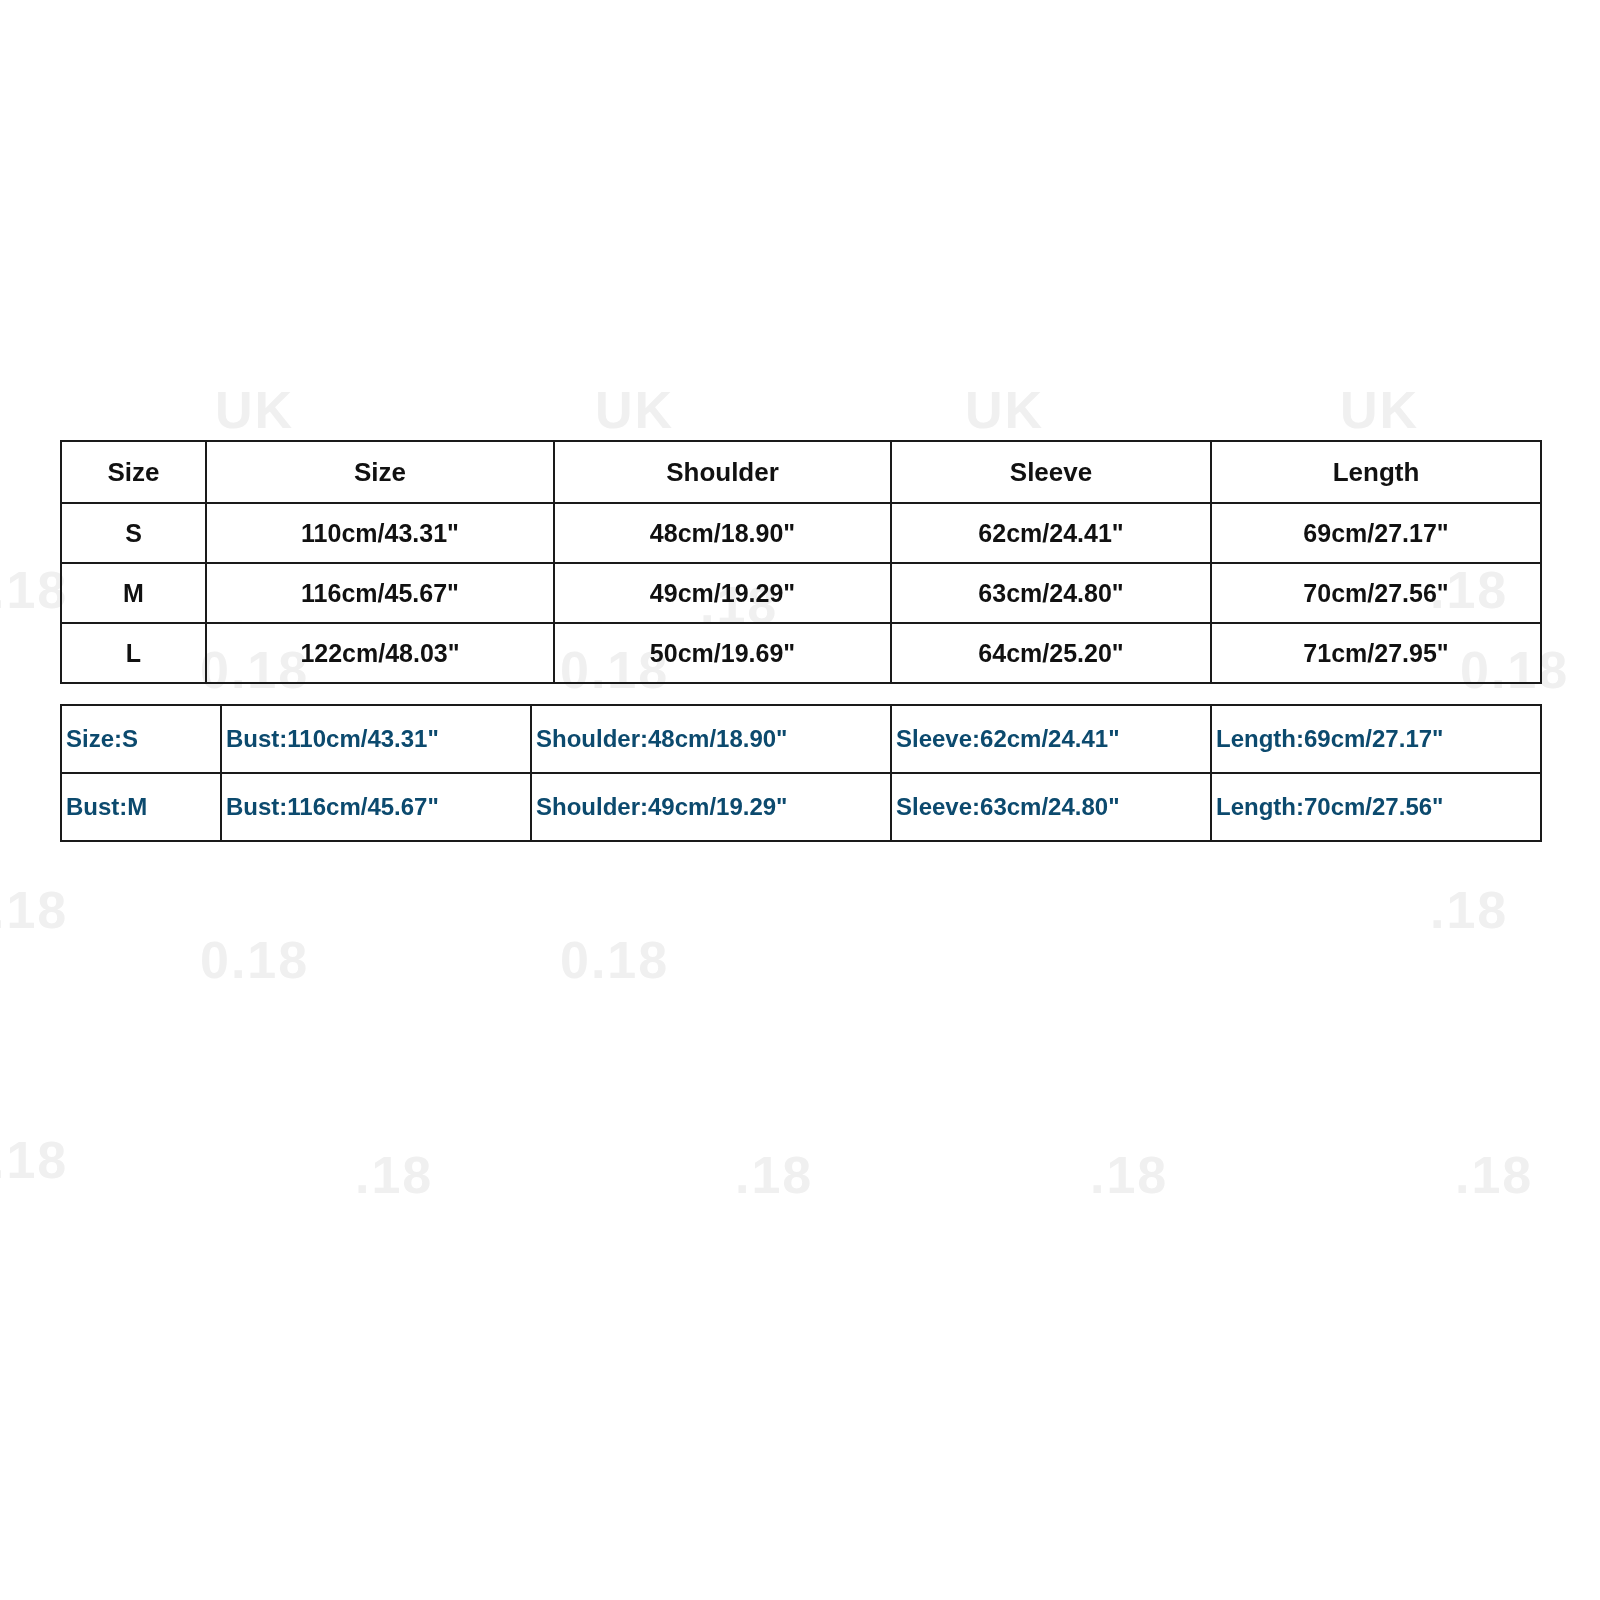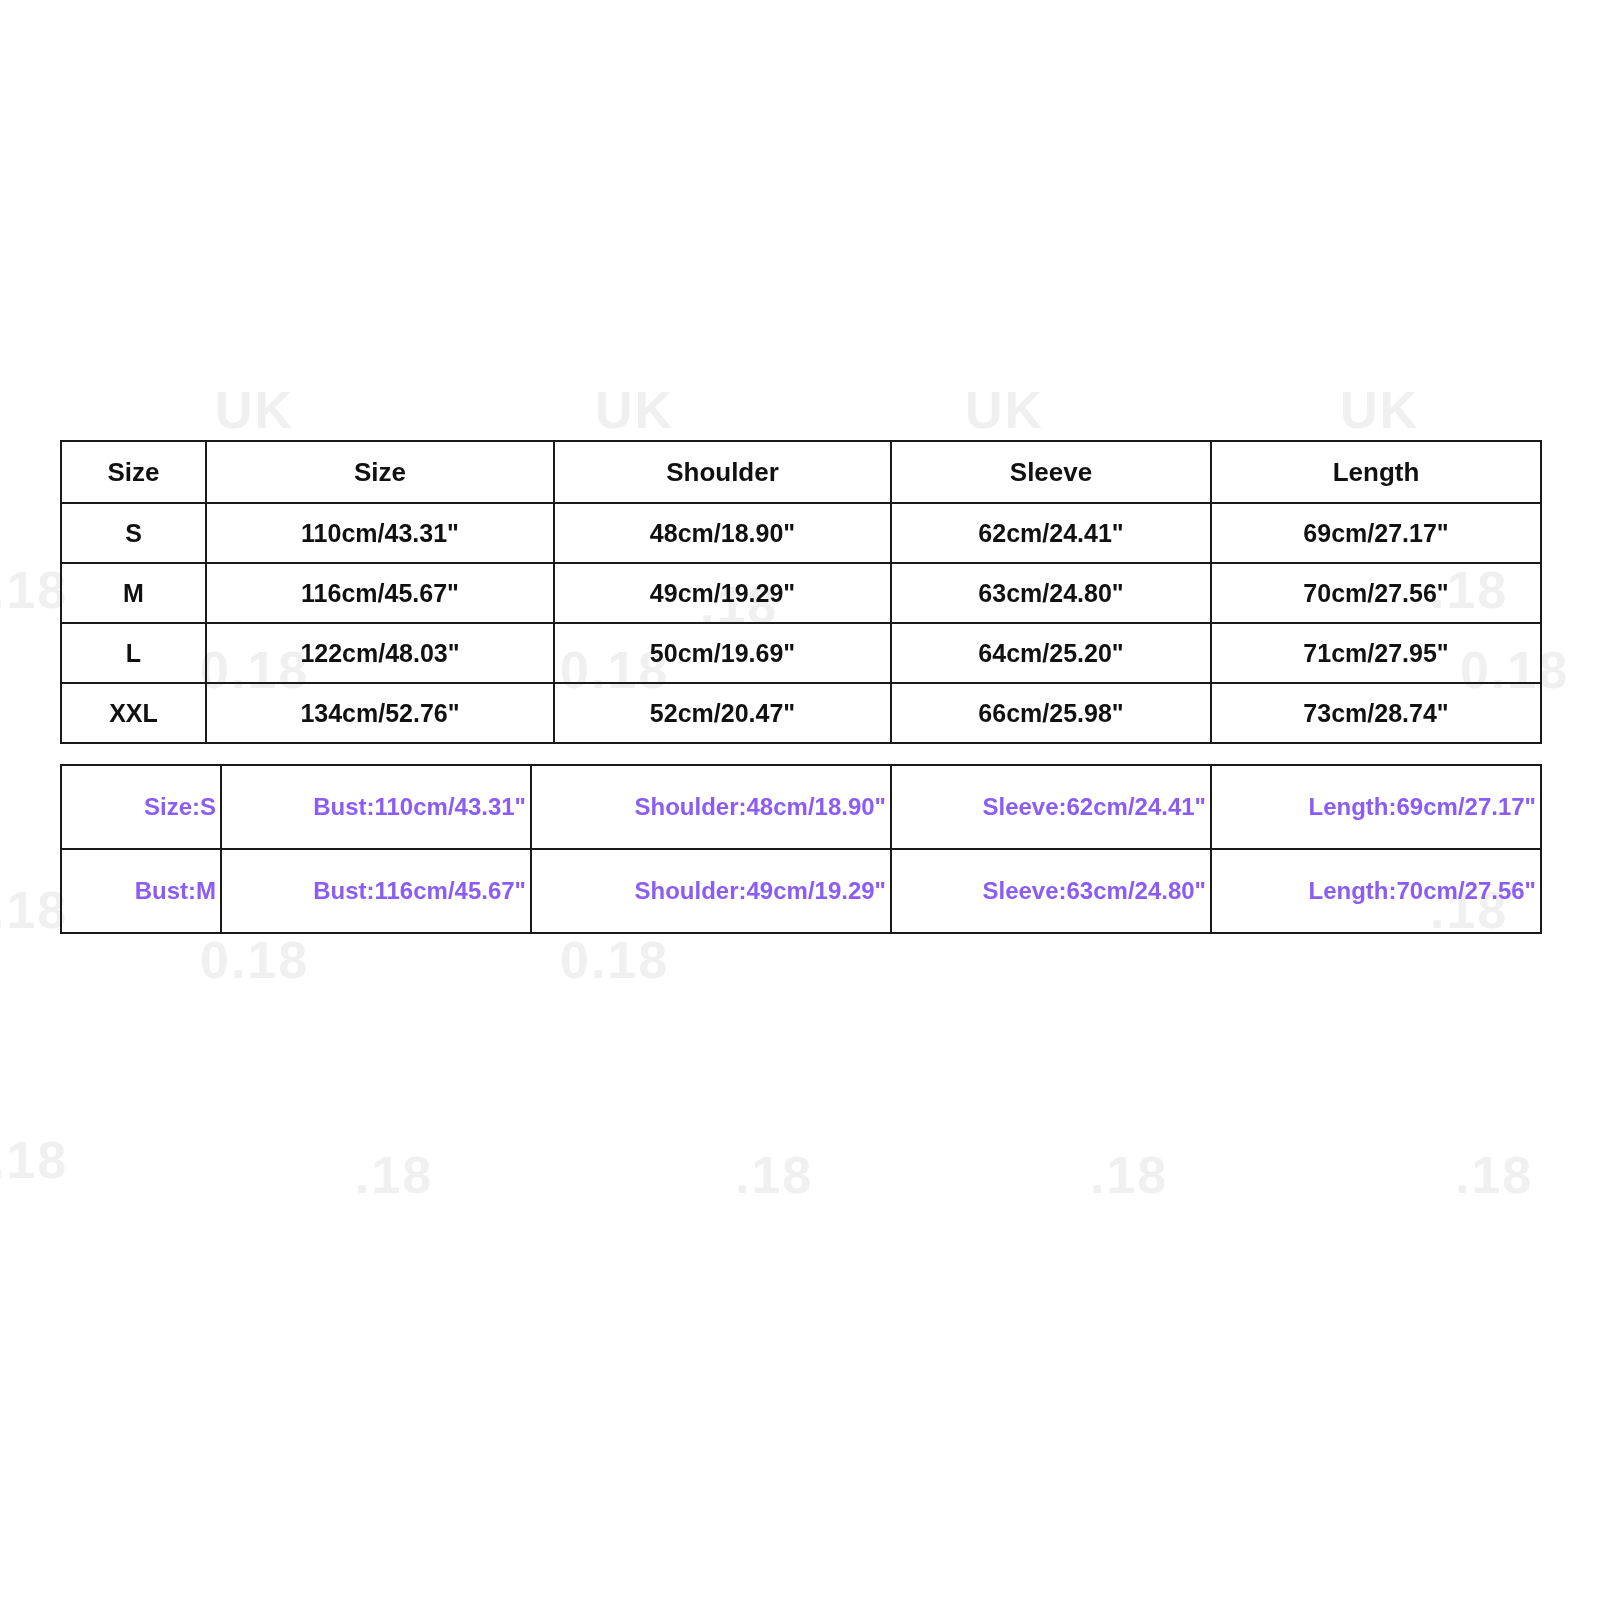--- a/index.html
+++ b/index.html
@@ -65,28 +65,28 @@
   .col-should { width: 337px; }
   .col-sleeve { width: 320px; }
   .col-length { width: 330px; }
 
   
   .tbl-bottom {
     margin-top: 20px;
   }
   .tbl-bottom td {
     border: 2px solid #1a1a1a;
-    text-align: right;
+    text-align: left;
     vertical-align: middle;
-    color: #8b5cf6;
+    color: #0c4a6e;
     font-family: "Liberation Sans", sans-serif;
     font-weight: 700;
     font-size: 24px;
     height: 58px;
-    padding: 12px 4px;
+    padding: 4px 4px;
     white-space: nowrap;
   }
   .b-col-size   { width: 160px; }
   .b-col-bust   { width: 310px; }
   .b-col-should { width: 360px; }
   .b-col-sleeve { width: 320px; }
   .b-col-length { width: 330px; }
 </style>
 </head>
 <body>
@@ -147,27 +147,20 @@
         <td>63cm/24.80"</td>
         <td>70cm/27.56"</td>
       </tr>
       <tr>
         <td>L</td>
         <td>122cm/48.03"</td>
         <td>50cm/19.69"</td>
         <td>64cm/25.20"</td>
         <td>71cm/27.95"</td>
       </tr>
-      <tr>
-        <td>XXL</td>
-        <td>134cm/52.76"</td>
-        <td>52cm/20.47"</td>
-        <td>66cm/25.98"</td>
-        <td>73cm/28.74"</td>
-      </tr>
     </tbody>
   </table>
 
   <table class="tbl-bottom">
     <colgroup>
       <col class="b-col-size">
         <col class="b-col-bust">
         <col class="b-col-should">
         <col class="b-col-sleeve">
         <col class="b-col-length">

